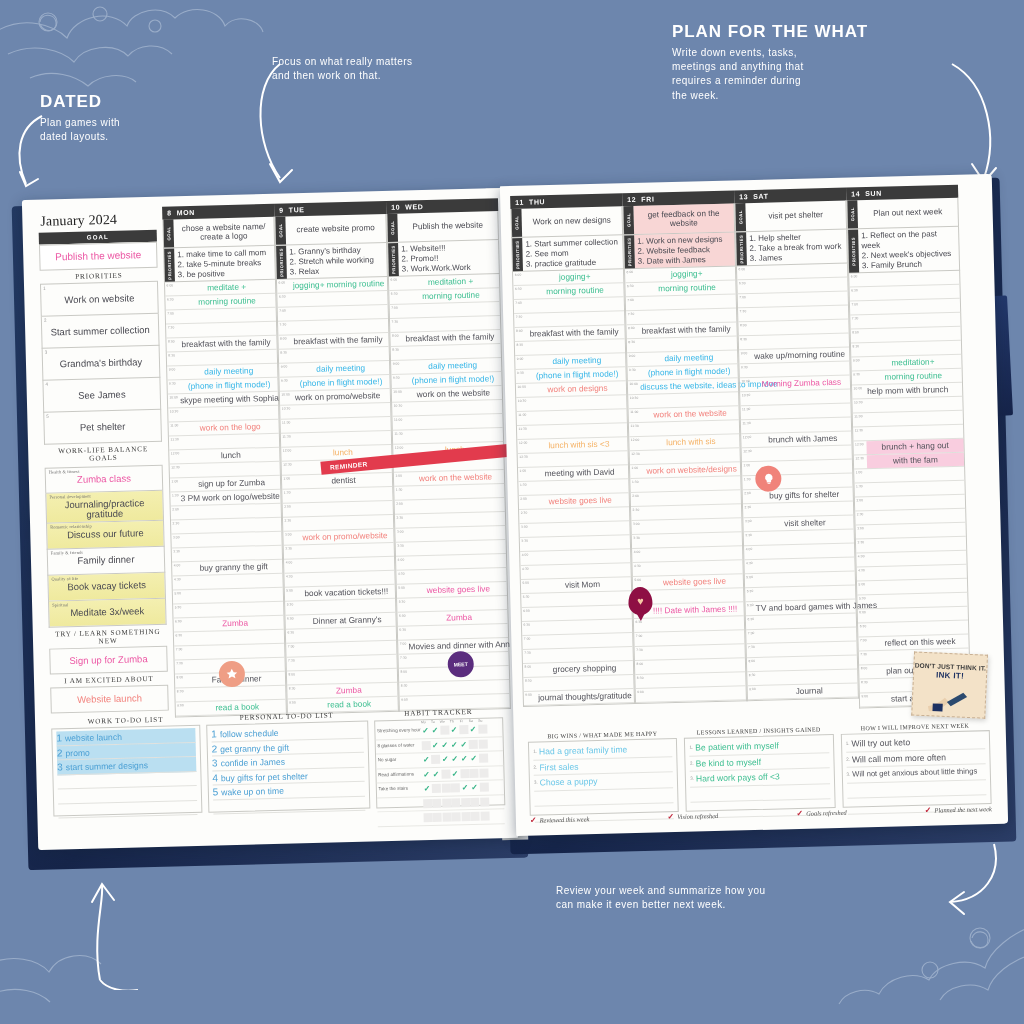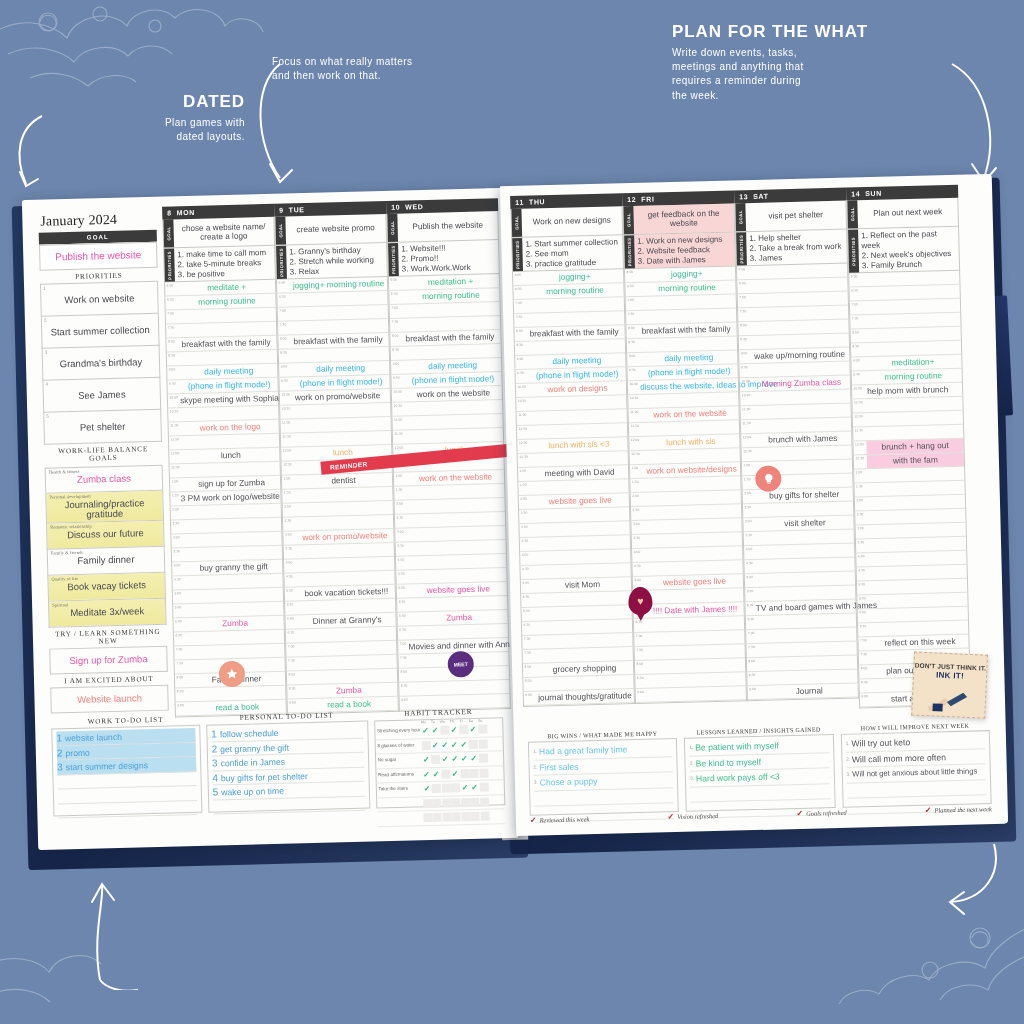--- a/index.html
+++ b/index.html
@@ -16,21 +16,21 @@
   
   .callout{position:absolute;color:#fff;}
   .callout .c-title{
     font-weight:bold;letter-spacing:.055em;font-size:17px;line-height:1.18;
     margin-bottom:4px;white-space:pre-line;
   }
   .callout .c-body{
     font-size:10px;line-height:1.42;letter-spacing:.045em;white-space:pre-line;
     font-weight:300;
   }
-  #cal-dated{left:40px;top:92px;width:205px;text-align:right;}
+  #cal-dated{left:40px;top:92px;width:205px;}
   #cal-goals{left:272px;top:55px;width:275px;}
   #cal-plan{left:672px;top:22px;width:290px;}
   #cal-todo{left:148px;top:887px;width:310px;}
   #cal-reflect{left:556px;top:884px;width:420px;}
 
   .arrow{position:absolute;pointer-events:none;}
 
   
   #book{
     position:absolute;left:16px;top:170px;width:996px;height:700px;
@@ -241,20 +241,22 @@
 <div class="callout" id="cal-plan">
   <div class="c-title">PLAN FOR THE WHAT</div>
   <div class="c-body">Write down events, tasks,
 meetings and anything that
 requires a reminder during
 the week.</div>
 </div>
 <div class="callout" id="cal-todo">
 </div>
 <div class="callout" id="cal-reflect">
+  <div class="c-body">Review your week and summarize how you
+can make it even better next week.</div>
 </div>
 
 <svg class="arrow" style="left:12px;top:112px;" width="40" height="90" viewBox="0 0 40 90" fill="none" stroke="#fff" stroke-width="2">
   <path d="M30 4C6 16 2 44 14 72"></path>
     <path d="M8 60l6 14 12-7" stroke-linecap="round" fill="none"></path>
 </svg>
 <svg class="arrow" style="left:250px;top:60px;" width="44" height="130" viewBox="0 0 44 130" fill="none" stroke="#fff" stroke-width="2">
   <path d="M30 4C2 26 6 84 30 118"></path>
     <path d="M20 104l10 18 12-12" stroke-linecap="round"></path>
 </svg>

